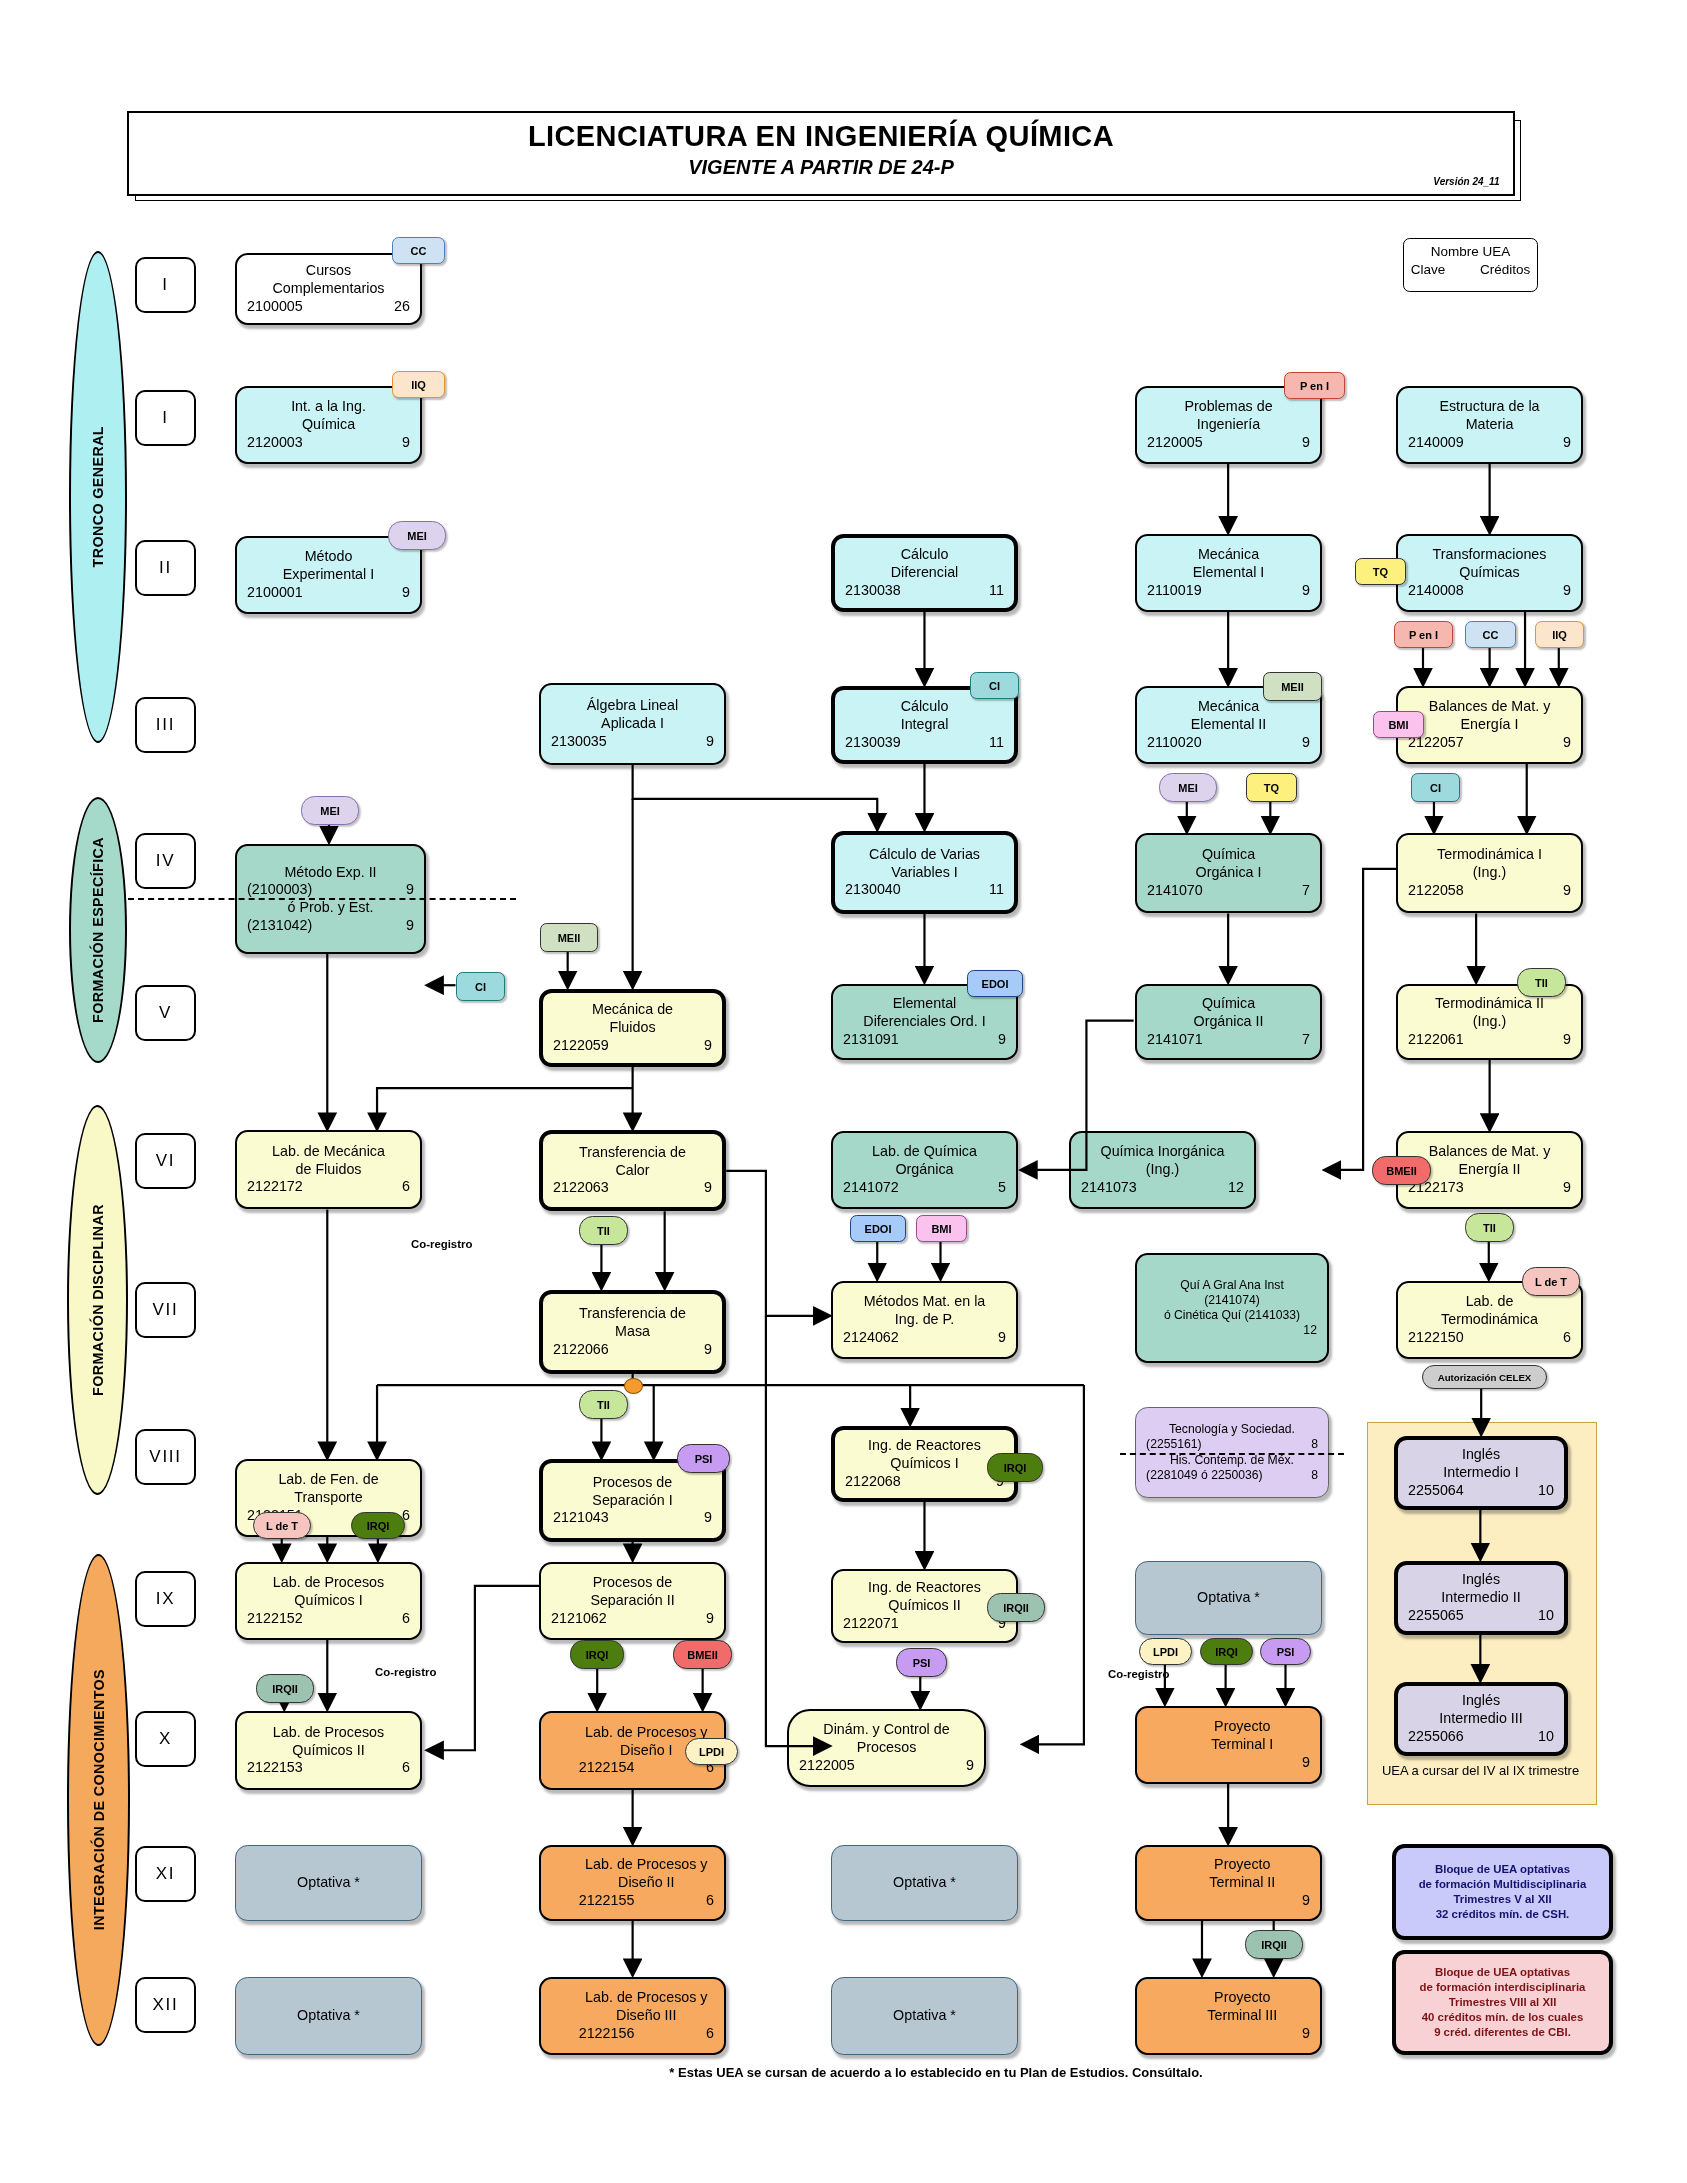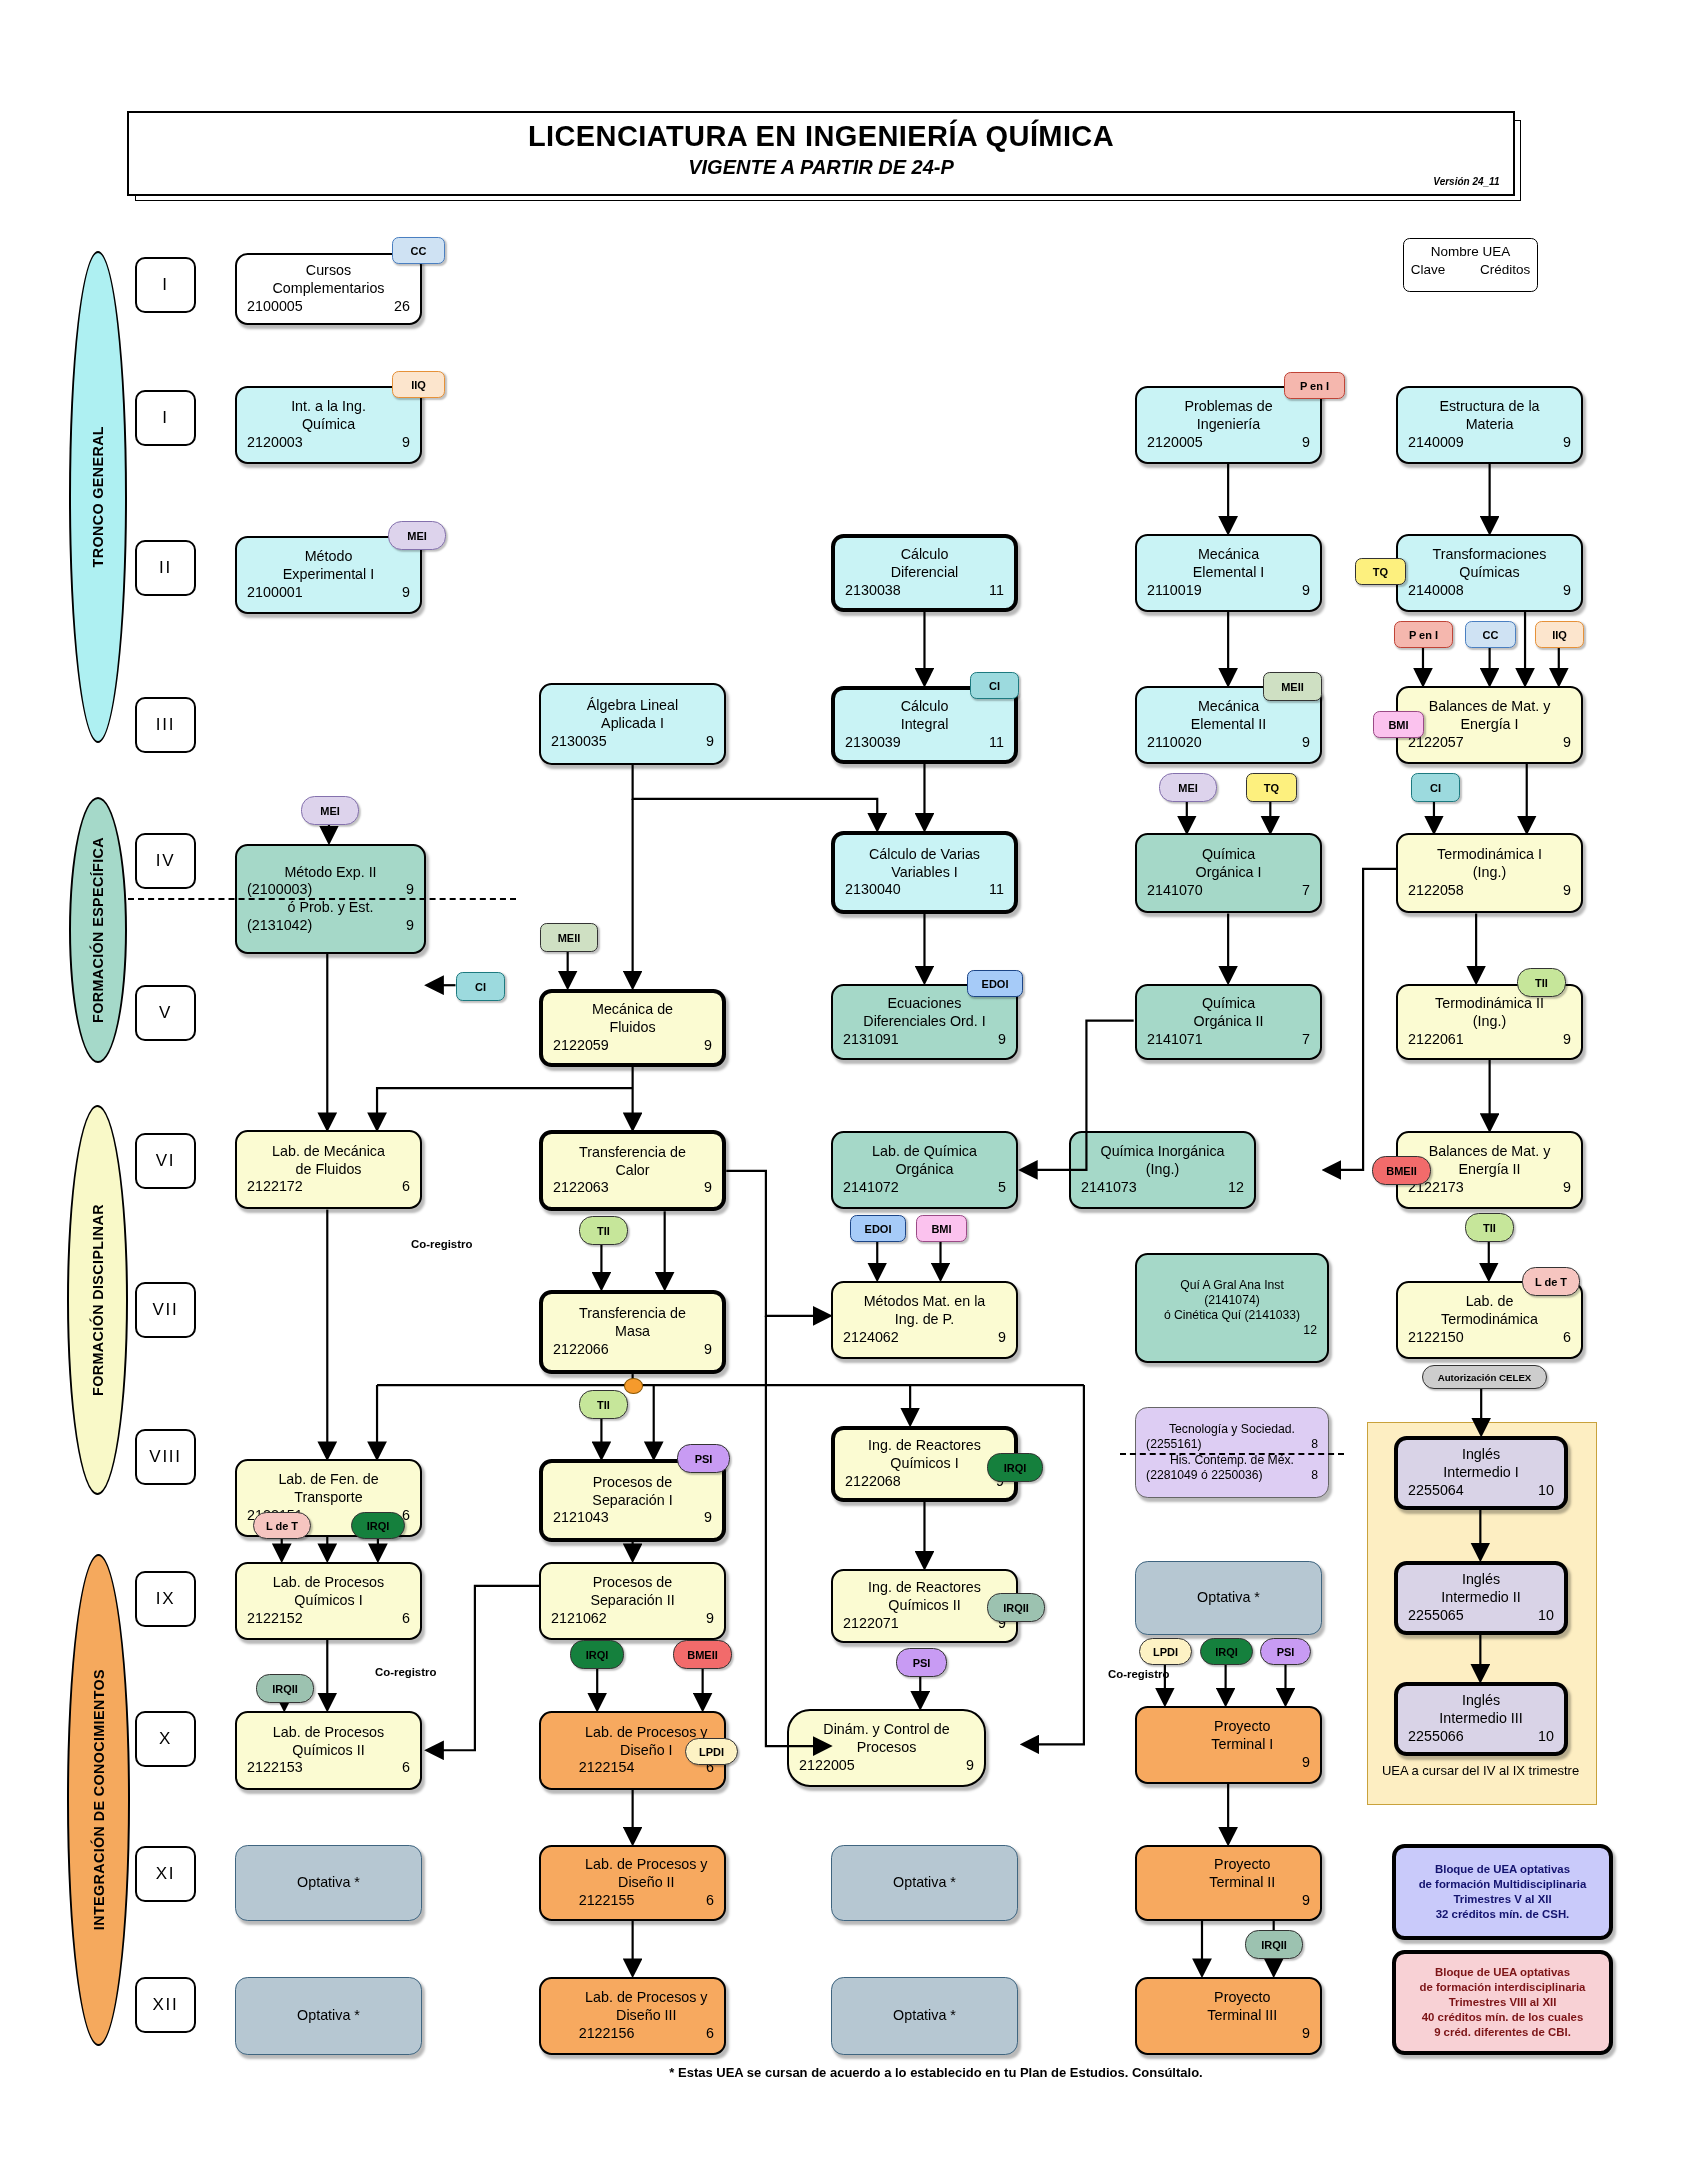--- a/index.html
+++ b/index.html
@@ -54,21 +54,21 @@
   .k-mei{background:#ddd3ec;border-color:#8471ad;}
   .k-penl{background:#f5b7ae;border-color:#c04437;}
   .k-tq{background:#fdf07e;border-color:#333;}
   .k-ci{background:#9cdade;border-color:#1d7a80;}
   .k-meii{background:#cfe0c3;border-color:#333;}
   .k-edoi{background:#a6cbf8;border-color:#1c4587;}
   .k-bmi{background:#fbc2ee;border-color:#9a4a86;}
   .k-tii{background:#c6e69a;border-color:#333;}
   .k-bmeii{background:#f26b6b;border-color:#333;}
   .k-ldet{background:#f6c5c0;border-color:#333;}
-  .k-irqi{background:#15803d;border-color:#333;}
+  .k-irqi{background:#4d7c0f;border-color:#333;}
   .k-irqii{background:#9cc2b0;border-color:#333;}
   .k-psi{background:#c89bf3;border-color:#333;}
   .k-lpdi{background:#fdf2c4;border-color:#333;}
   .k-celex{background:#cdcdcd;border-color:#333;font-size:9.7px;}
   
   .lbl{position:absolute;font-weight:bold;font-size:11.4px;z-index:4;white-space:nowrap;}
   .dash{position:absolute;height:0;border-top:2.5px dashed #000;z-index:5;}
   #wires{position:absolute;left:0;top:0;z-index:3;pointer-events:none;}
   .dot{position:absolute;width:17px;height:13.5px;background:#f59a2c;border:1.3px solid #8a5600;border-radius:50%;z-index:5;}
   .footnote{position:absolute;top:2065px;left:936px;transform:translateX(-50%);
@@ -285,21 +285,21 @@
       </div>
       <div class="course c-cyan thick" style="left: 831px; top: 831px; width: 187px; height: 83px;">
         <div>Cálculo de Varias</div>
         <div>Variables I</div>
         <div class="kv">
           <span>2130040</span>
           <span class="r">11</span>
         </div>
       </div>
       <div class="course c-teal" style="left: 831px; top: 984px; width: 187px; height: 76px;">
-        <div>Ecuaciones</div>
+        <div>Elemental</div>
         <div>Diferenciales Ord. I</div>
         <div class="kv">
           <span>2131091</span>
           <span class="r">9</span>
         </div>
       </div>
       <div class="course c-teal" style="left: 831px; top: 1131px; width: 187px; height: 78px;">
         <div>Lab. de Química</div>
         <div>Orgánica</div>
         <div class="kv">

